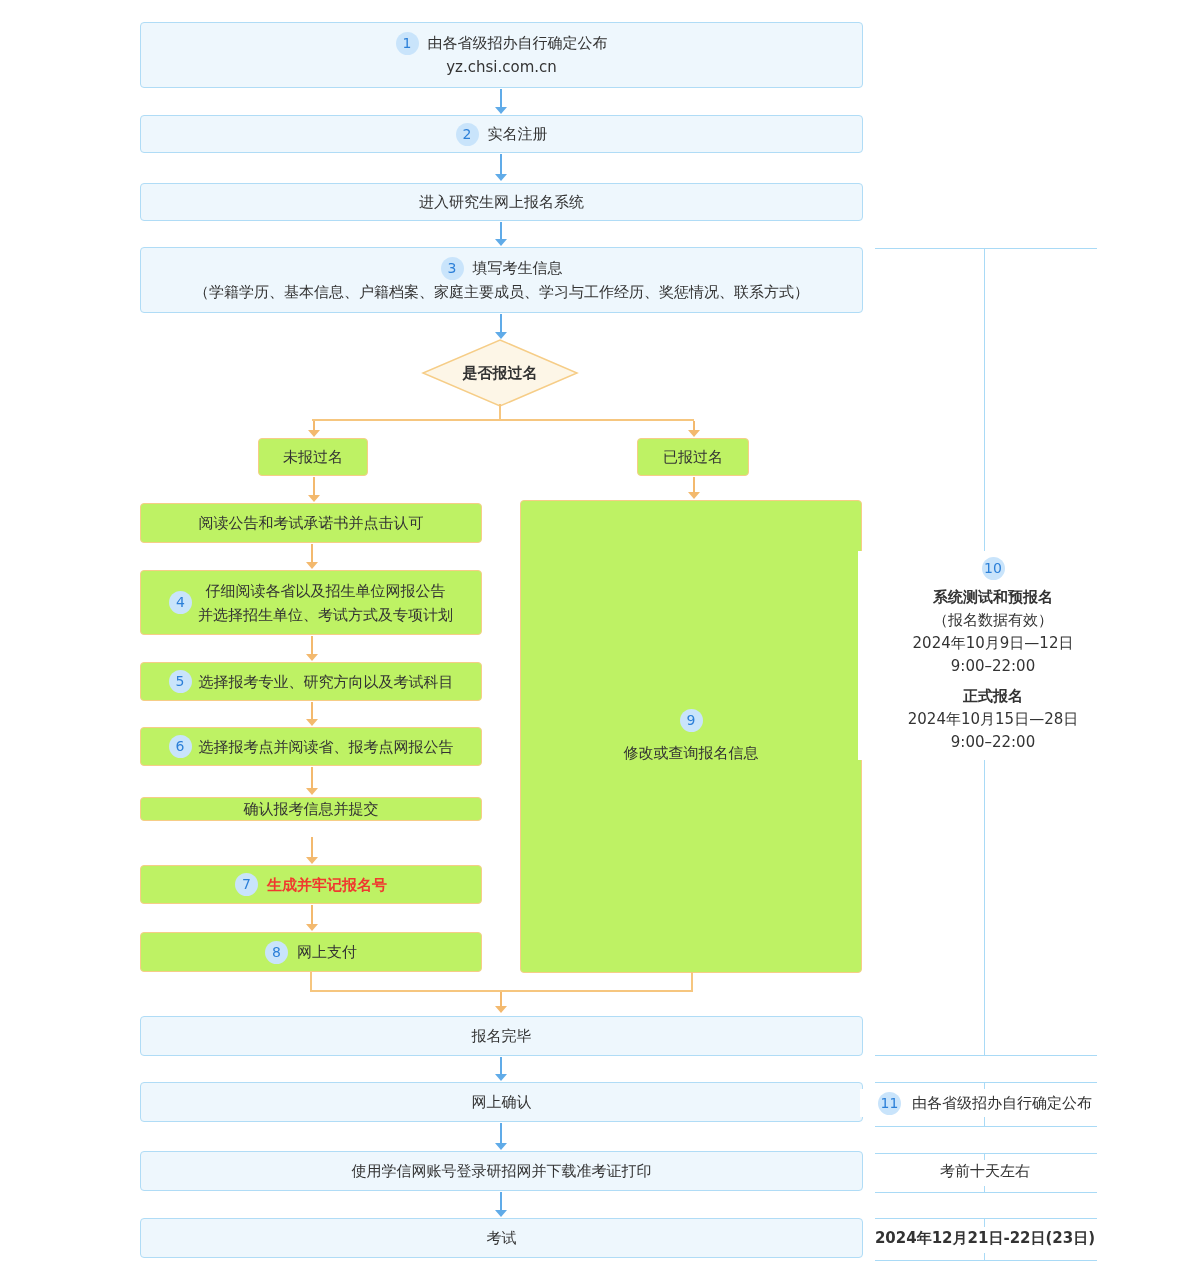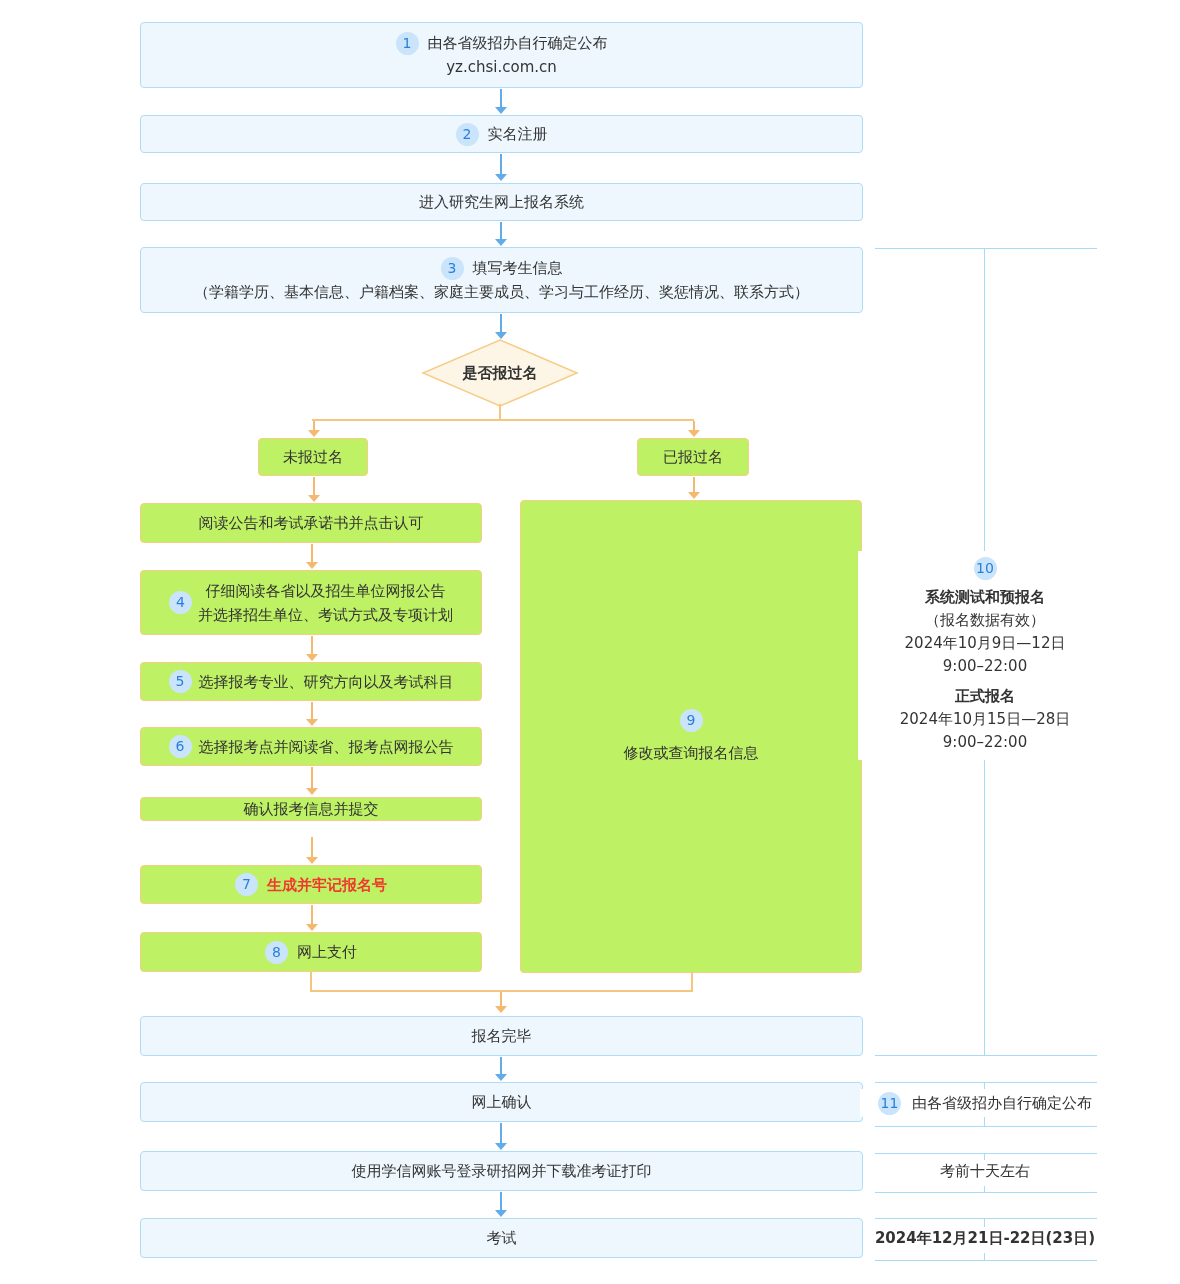--- a/index.html
+++ b/index.html
@@ -169,21 +169,21 @@
   <div class="arrow blue" style="left:494px;top:1192px;height:25px"></div>
 
   <div class="box blue" style="left:140px;top:1218px;width:723px;height:40px">
     <span>考试</span>
   </div>
 
   <div class="pline" style="left:875px;top:248px;width:222px;height:1px"></div>
   <div class="pline" style="left:984px;top:248px;width:1px;height:808px"></div>
   <div class="pline" style="left:875px;top:1055px;width:222px;height:1px"></div>
 
-  <div class="ptext" style="left:858px;top:551px;width:254px;padding:6px 0">
+  <div class="ptext" style="left:858px;top:551px;width:254px;padding:6px 8px">
     <div><span class="circ">10</span></div>
     <div class="bold" style="margin-top:6px">系统测试和预报名</div>
     <div>（报名数据有效）</div>
     <div>2024年10月9日—12日</div>
     <div>9:00–22:00</div>
     <div class="bold" style="margin-top:7px">正式报名</div>
     <div>2024年10月15日—28日</div>
     <div>9:00–22:00</div>
   </div>
 

